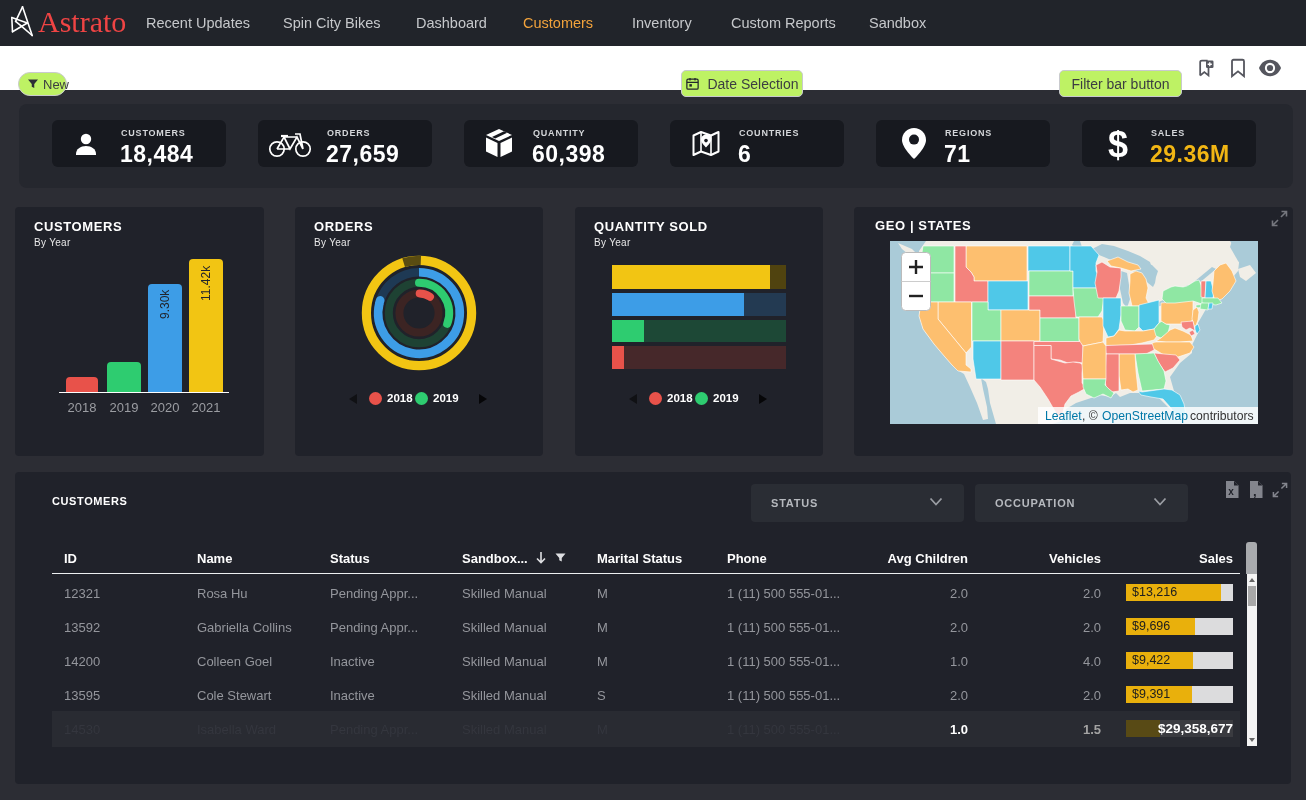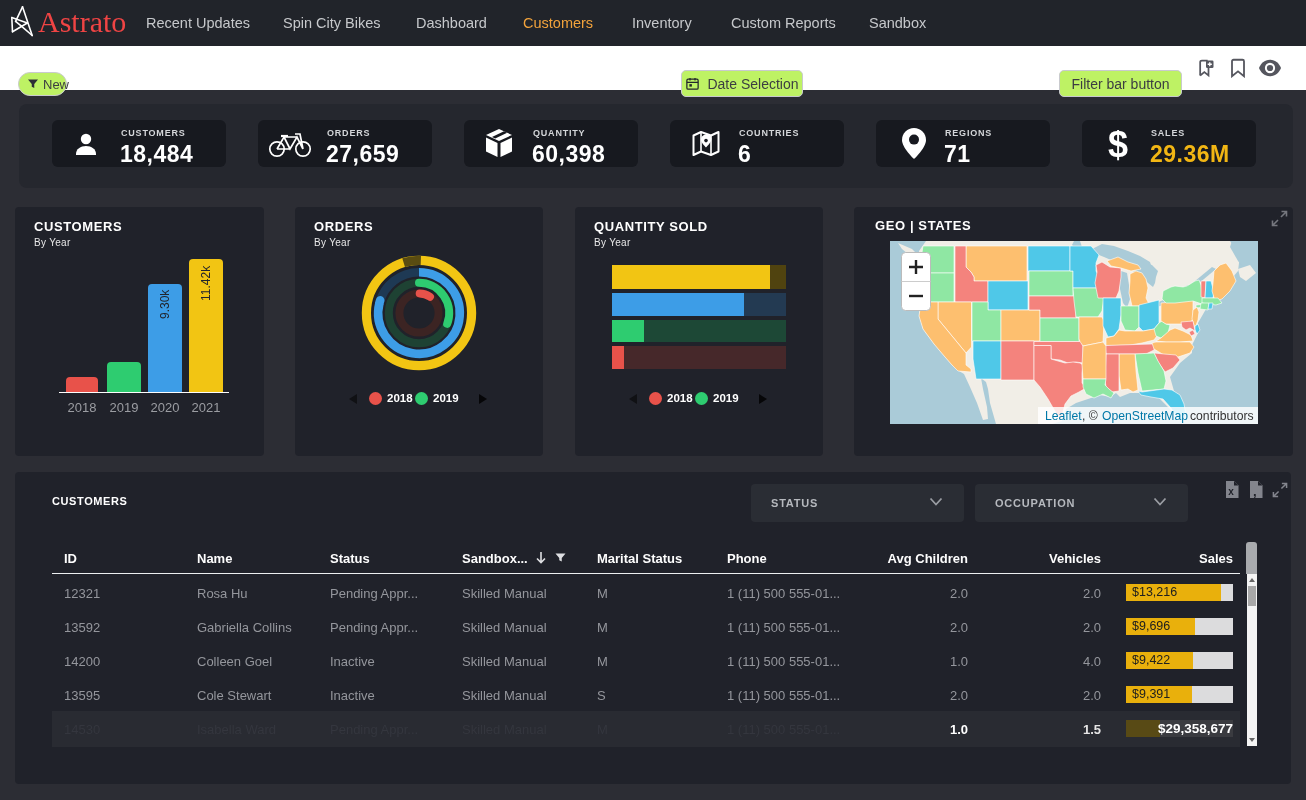--- a/index.html
+++ b/index.html
@@ -390,21 +390,21 @@
   <div class="abs" style="left:52px;top:711px;width:1188px;height:36px;background:#292b32"></div>
   <div class="td" style="left:64px;top:722px;color:#34363e">14530</div>
   <div class="td" style="left:197px;top:722px;color:#34363e">Isabella Ward</div>
   <div class="td" style="left:330px;top:722px;color:#34363e">Pending Appr...</div>
   <div class="td" style="left:462px;top:722px;color:#34363e">Skilled Manual</div>
   <div class="td" style="left:597px;top:722px;color:#34363e">M</div>
   <div class="td" style="left:727px;top:722px;color:#34363e">1 (11) 500 555-01...</div>
   <div class="abs" style="left:1126px;top:720px;width:107px;height:17px;background:#3a3b40"></div>
   <div class="abs" style="left:1126px;top:720px;width:34px;height:17px;background:#584a15"></div>
   <div class="td tdr" style="left:868px;top:722px;width:100px;color:#fff;font-weight:bold">1.0</div>
-  <div class="td tdr" style="left:1001px;top:722px;width:100px;color:#e5e5e5;font-weight:bold">1.5</div>
+  <div class="td tdr" style="left:1001px;top:722px;width:100px;color:#a3a3a3;font-weight:bold">1.5</div>
   <div class="td tdr" style="left:1103px;top:721px;width:130px;color:#fff;font-weight:bold;font-size:13.5px">$29,358,677</div>
 
   <div class="abs" style="left:1246px;top:542px;width:11px;height:32px;background:#a9abae;border-radius:3px 3px 0 0"></div>
   <div class="abs" style="left:1247px;top:574px;width:10px;height:172px;background:#f4f4f4"></div>
   <div class="abs" style="left:1248px;top:586px;width:8px;height:20px;background:#a8a8a8"></div>
   <div class="abs" style="left:1249px;top:578px;width:0;height:0;border-left:3px solid transparent;border-right:3px solid transparent;border-bottom:4px solid #666"></div>
   <div class="abs" style="left:1249px;top:738px;width:0;height:0;border-left:3px solid transparent;border-right:3px solid transparent;border-top:4px solid #666"></div>
 </div>
 
 </body></html>

